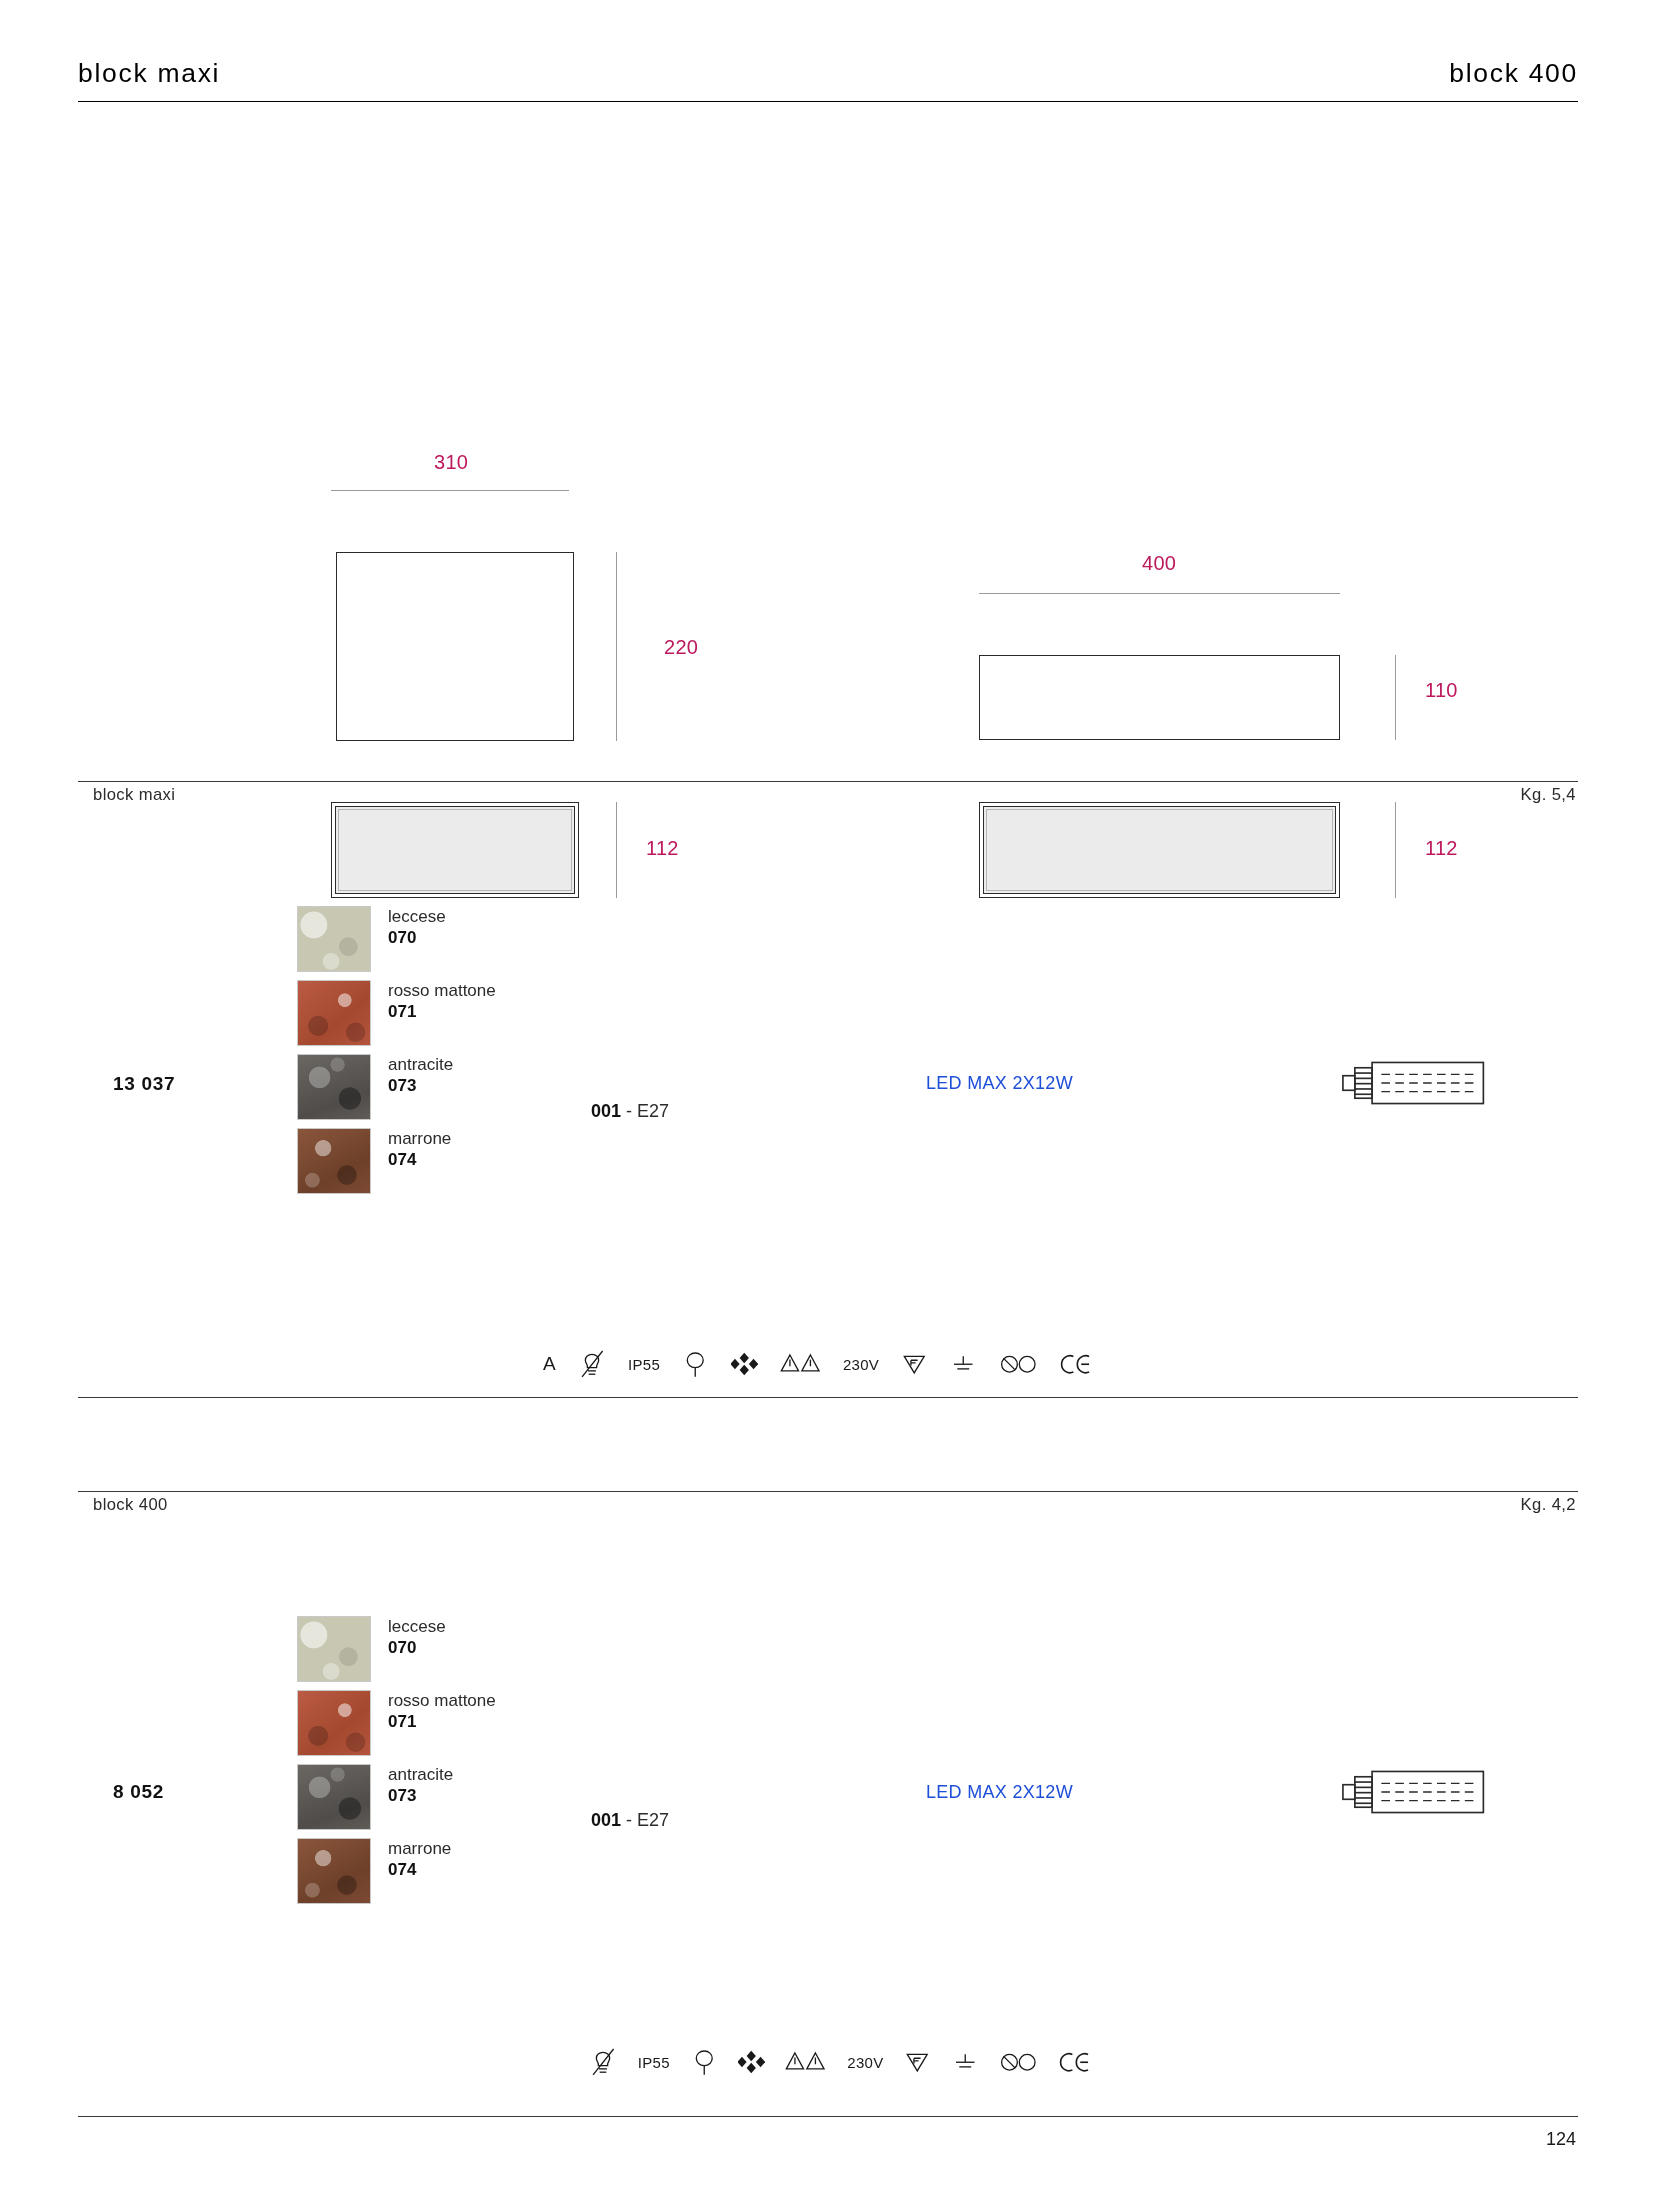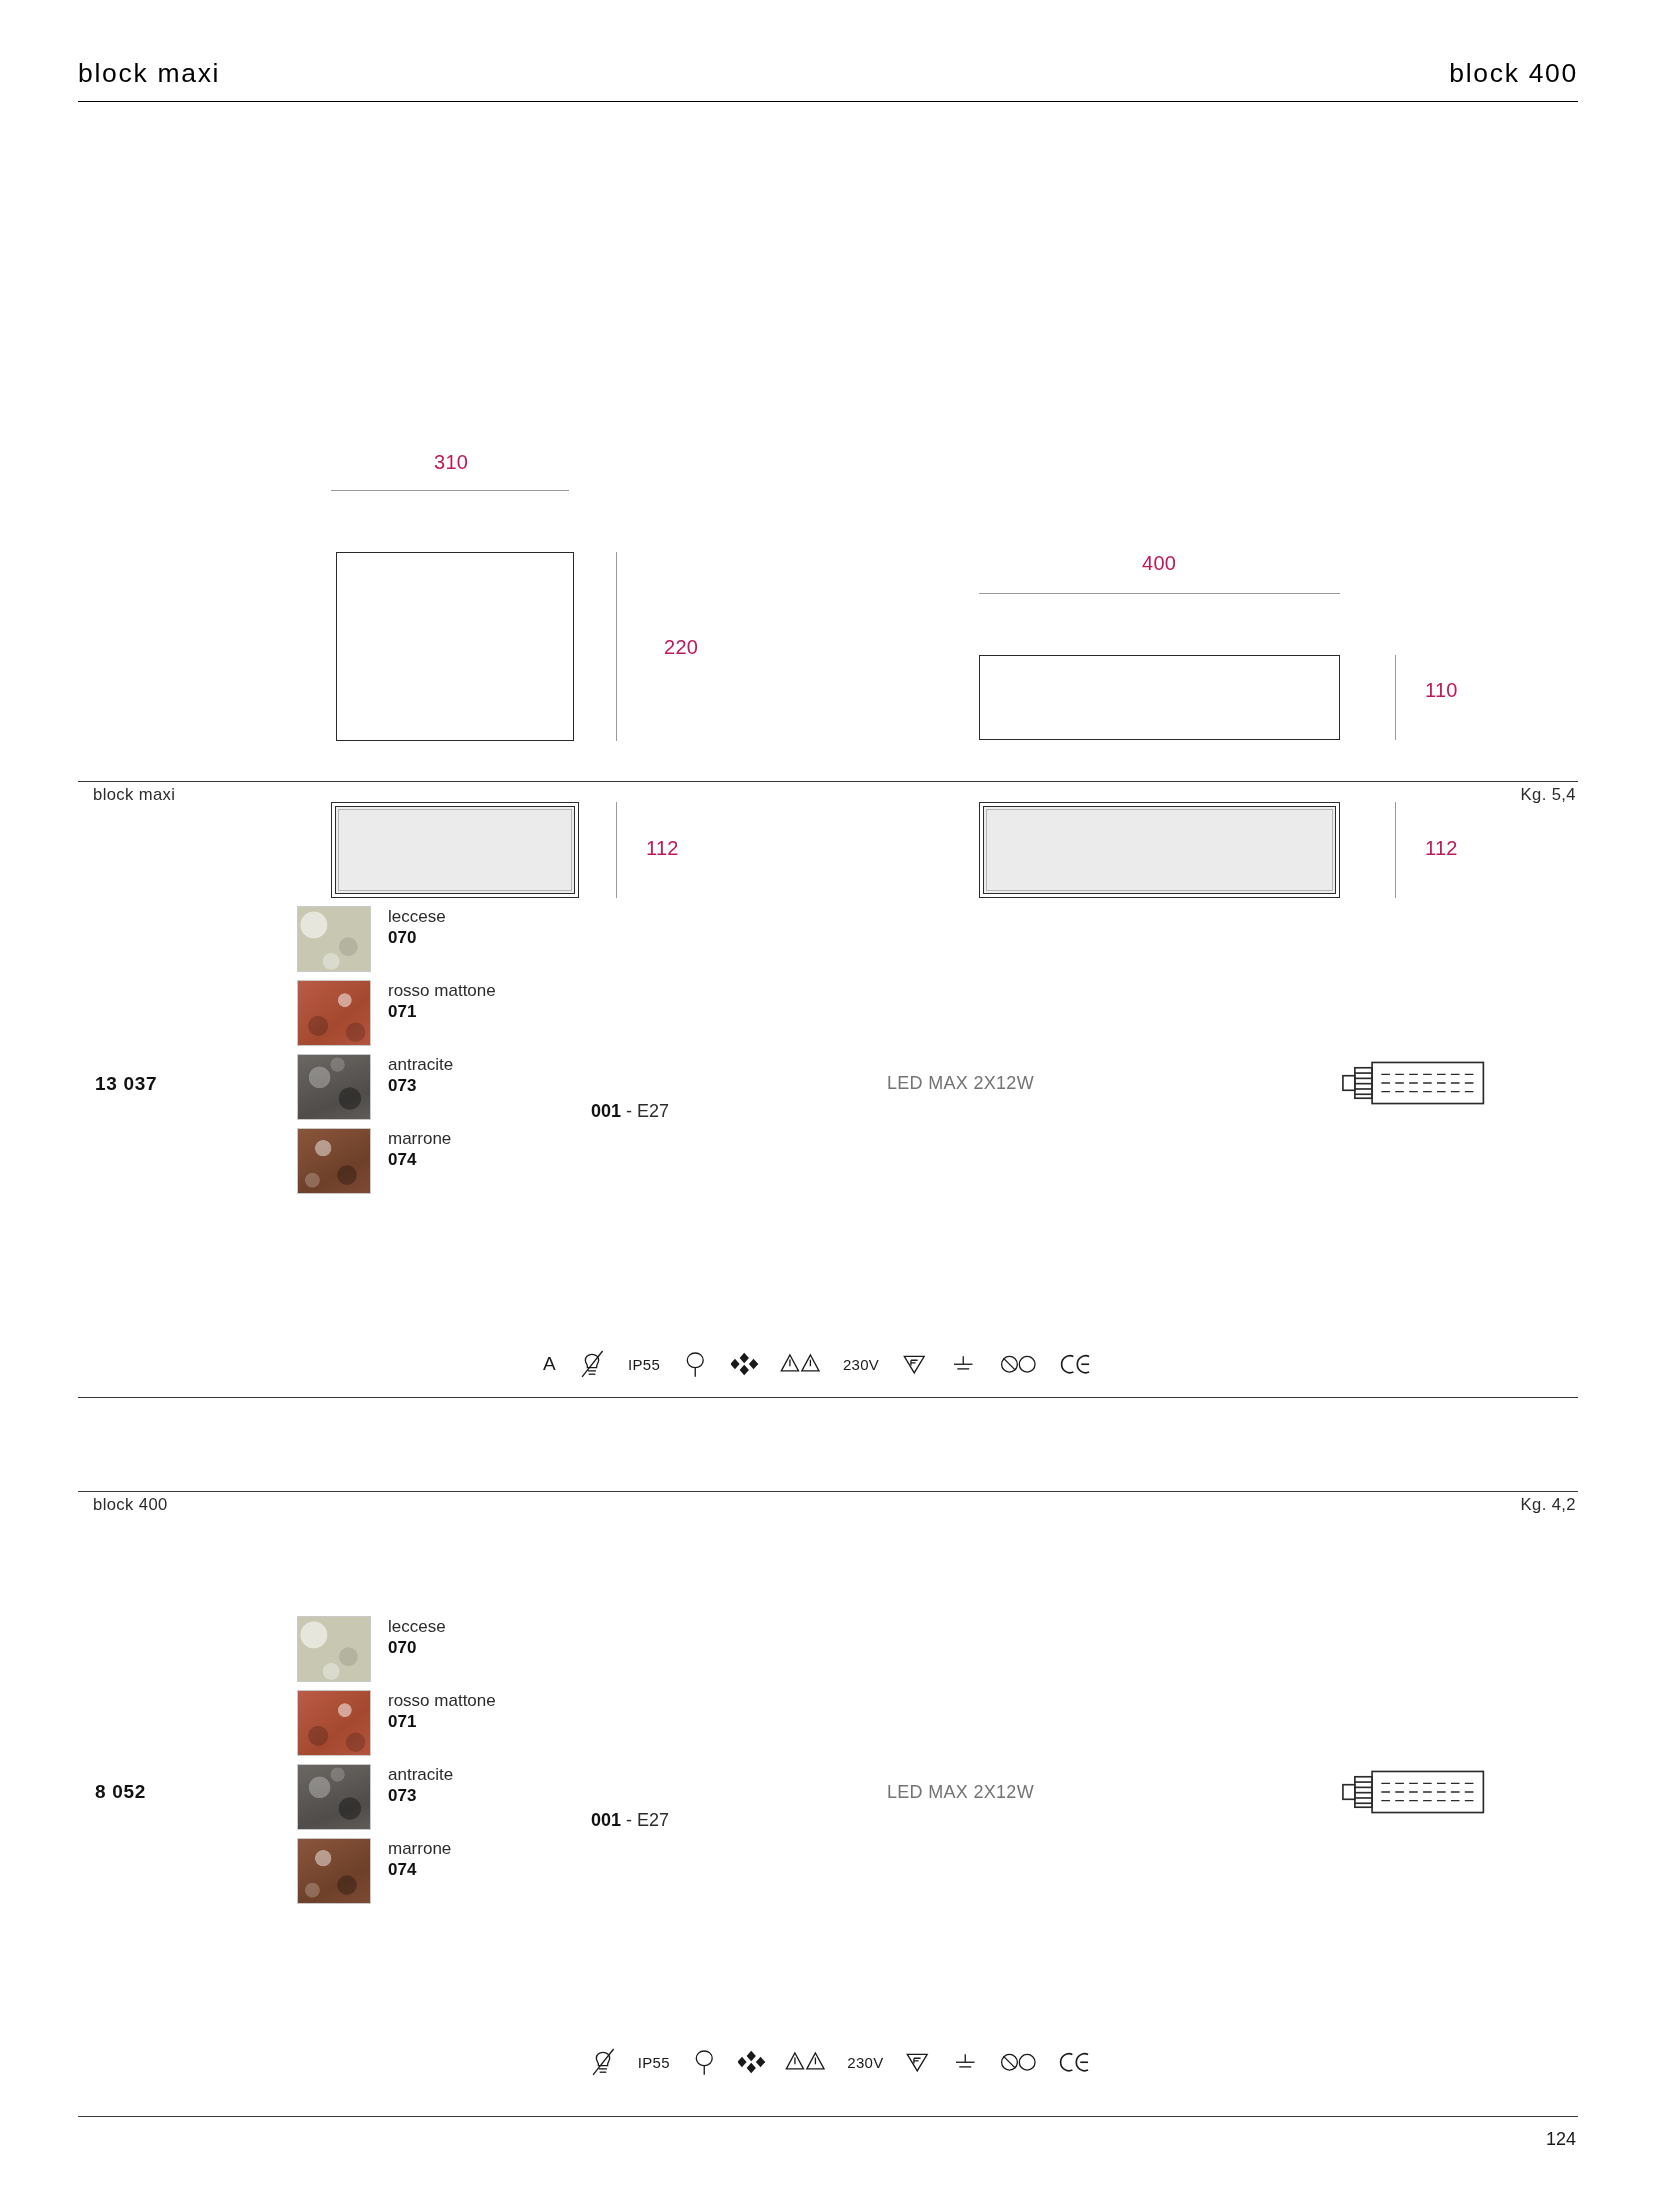--- a/index.html
+++ b/index.html
@@ -121,20 +121,21 @@
     position: absolute;
     left: 0;
     width: 1654px;
   }
   .code {
     position: absolute;
     font-size: 19px;
     font-weight: bold;
     color: #111;
     letter-spacing: 0.7px;
+    margin-left: 18px;
   }
   .swatch-list {
     position: absolute;
   }
   .swatch-row {
     display: flex;
     align-items: flex-start;
     height: 74px;
   }
   .swatch {
@@ -165,22 +166,23 @@
   .lamp-code {
     position: absolute;
     font-size: 18px;
     color: #2b2b2b;
     margin-top: 28px;
   }
   .lamp-code b { color: #111; }
   .lamp-power {
     position: absolute;
     font-size: 18px;
-    color: #737373;
+    color: #1d4ed8;
     letter-spacing: 0.3px;
+    margin-left: 39px;
   }
 
   
   .lamp-pic {
     position: absolute;
   }
 
   
   .icon-strip {
     position: absolute;

